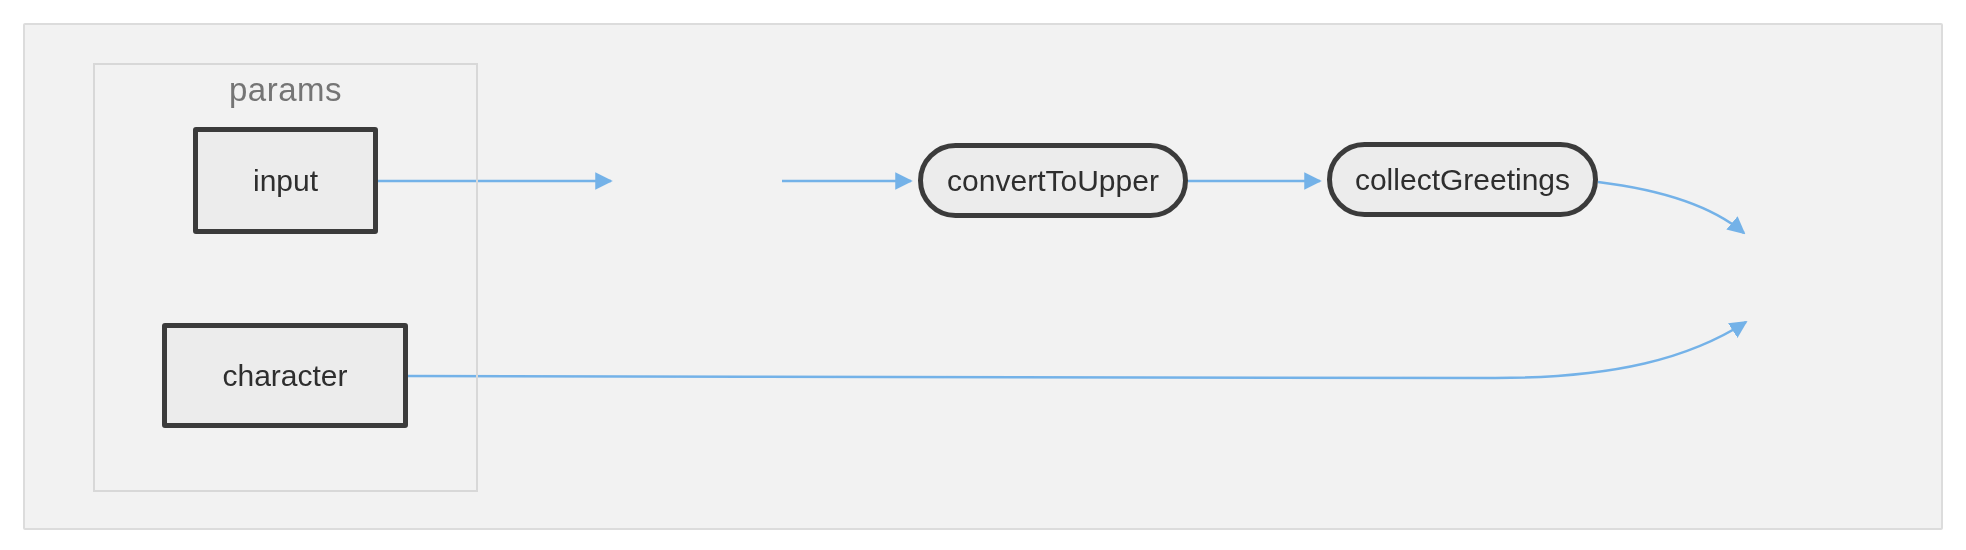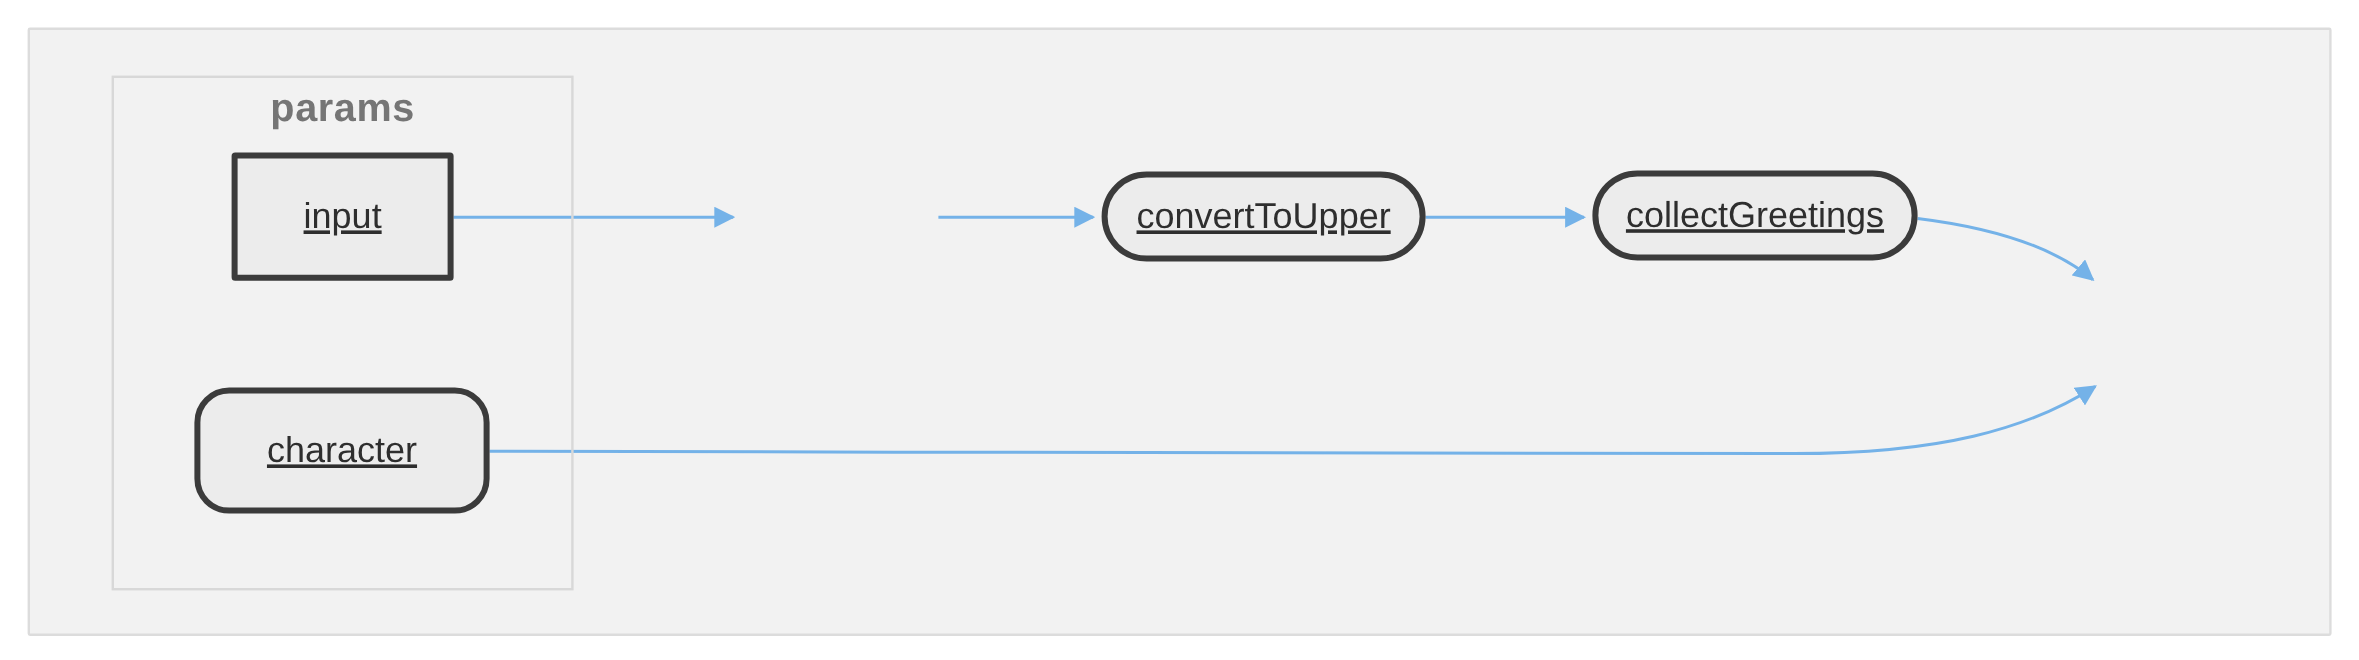--- a/index.html
+++ b/index.html
@@ -40,44 +40,43 @@
     position: absolute;
     left: 93px; top: 63px;
     width: 385px; height: 429px;
     border: 2px solid var(--group-border, #d8d8d8);
     background: transparent;
   }
   .group-label {
     position: absolute;
     top: 6px; left: 0; right: 0;
     text-align: center;
-    font-weight: 700;
+    font-weight: 400;
     font-size: 33px;
     color: var(--group-label-color, #757575);
     letter-spacing: 0.5px;
   }
 
   .node {
     position: absolute;
     display: flex;
     align-items: center;
     justify-content: center;
     background: var(--node-fill, #ececec);
     border: 5px solid var(--node-border, #3b3b3b);
     color: var(--node-text, #2e2e2e);
     font-size: 30px;
     white-space: nowrap;
     cursor: default;
-    text-decoration: underline;
   }
   .node.rect    { border-radius: 3px; }
   .node.stadium { border-radius: 999px; }
 
   #node-input            { left: 193px;  top: 127px; width: 185px; height: 107px; }
-  #node-character        { left: 162px;  top: 323px; width: 246px; height: 105px; border-radius: 29px; }
+  #node-character        { left: 162px;  top: 323px; width: 246px; height: 105px; }
   #node-sayHello         { left: 618px;  top: 143px; width: 164px; height: 77px; }
   #node-convertToUpper   { left: 918px;  top: 143px; width: 270px; height: 75px; }
   #node-collectGreetings { left: 1327px; top: 142px; width: 271px; height: 75px; }
   #node-cowpy            { left: 1738px; top: 240px; width: 137px; height: 76px; }
 </style>
 </head>
 <body>
 
 <div class="canvas">
 

